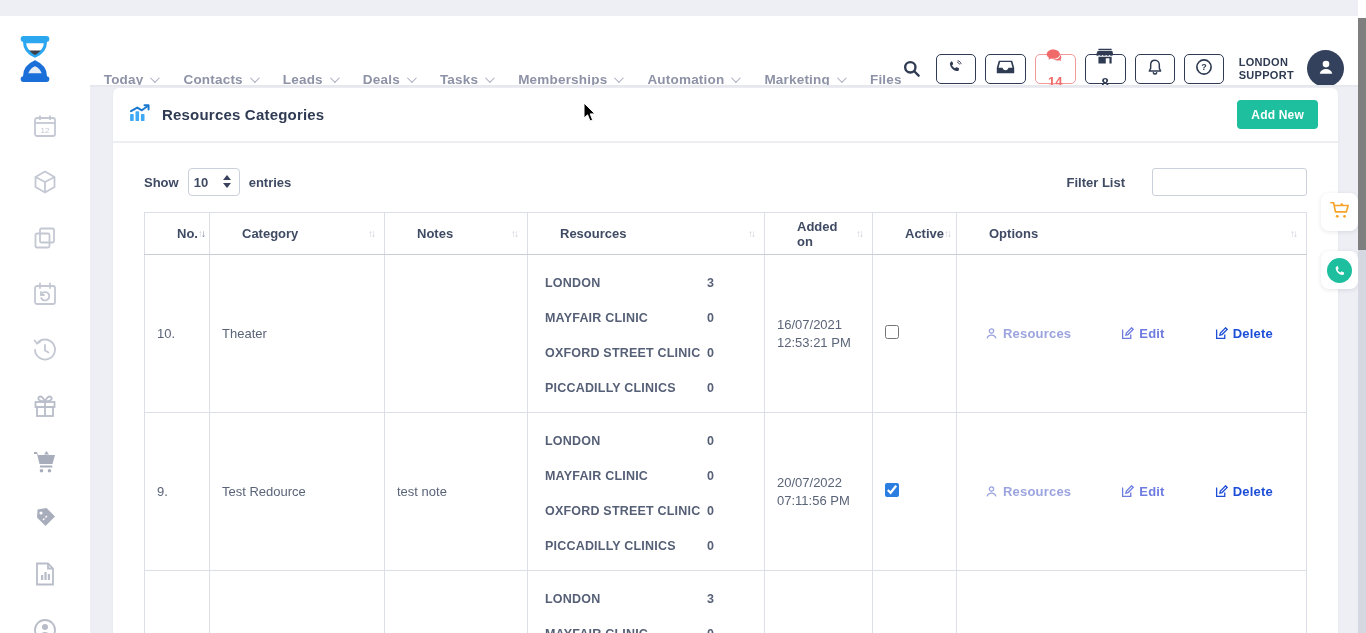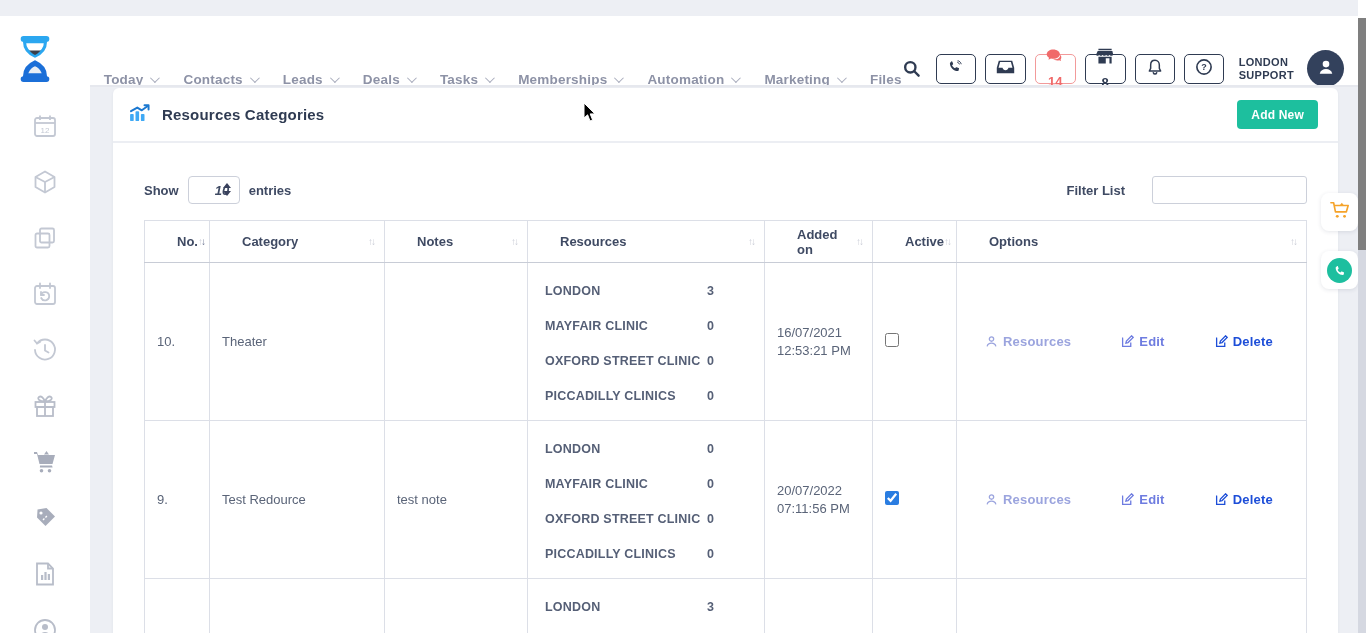--- a/index.html
+++ b/index.html
@@ -24,23 +24,23 @@
   .side-icon { width:27px; height:27px; display:flex; align-items:center; justify-content:center; cursor:pointer; }
 
   
   .content { position:absolute; left:90px; top:71px; width:1276px; height:562px; background:#edeff4; }
   .card { position:absolute; left:23px; top:17px; width:1225px; height:700px; background:#ffffff; border-radius:6px; box-shadow:0 1px 3px rgba(40,50,80,.06); }
   .card-header { height:55px; display:flex; align-items:center; padding:0 20px 0 16px; border-bottom:2px solid #eceef3; }
   .page-title { font-size:15px; font-weight:700; color:#2f3b52; margin-left:11px; letter-spacing:.2px; }
   .add-new { margin-left:auto; background:#1dbf9e; color:#fff; border:none; border-radius:4px; height:29px; padding:0 14px; font-size:12px; font-weight:700; letter-spacing:.2px; cursor:pointer; font-family:inherit; }
 
   .card-body { padding:25px 31px 0 31px; }
-  .controls { display:flex; align-items:center; margin-bottom:16px;margin-top:8px; }
+  .controls { display:flex; align-items:center; margin-bottom:16px; }
   .show-label, .entries-label { font-size:13px; font-weight:700; color:#3f4a63; }
-  .page-size { position:relative; margin:0 9px; width:52px; height:28px; border:1px solid #ccd0da; border-radius:4px; display:flex; align-items:center; padding-left:26px; font-size:13px; font-weight:700; color:#3f4a63; cursor:pointer; background:#fff;font-style:italic; }
+  .page-size { position:relative; margin:0 9px; width:52px; height:28px; border:1px solid #ccd0da; border-radius:4px; display:flex; align-items:center; padding-left:5px; font-size:13px; font-weight:700; color:#3f4a63; cursor:pointer; background:#fff; }
   .spinners { position:absolute; right:8px; top:6px; display:flex; flex-direction:column; gap:3px; }
   .spinners i { display:block; width:0; height:0; border-left:4px solid transparent; border-right:4px solid transparent; }
   .spin-up { border-bottom:5px solid #39415c; }
   .spin-dn { border-top:5px solid #39415c; }
   .filter-wrap { margin-left:auto; display:flex; align-items:center; gap:27px; }
   .filter-label { font-size:13px; font-weight:700; color:#3f4a63; }
   .filter-input { width:155px; height:28px; border:1px solid #ccd0da; border-radius:3px; padding:0 8px; font-size:13px; color:#3f4a63; outline:none; }
 
   
   table { border-collapse:collapse; width:1162px; table-layout:fixed; }

